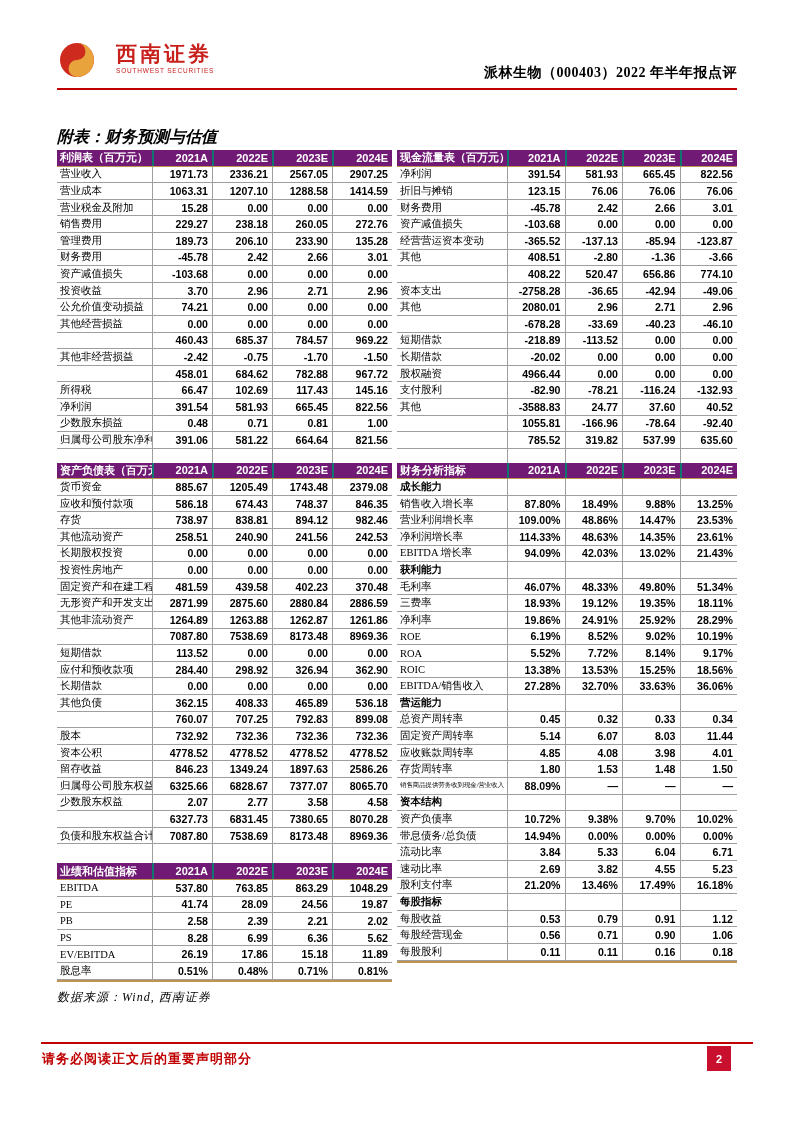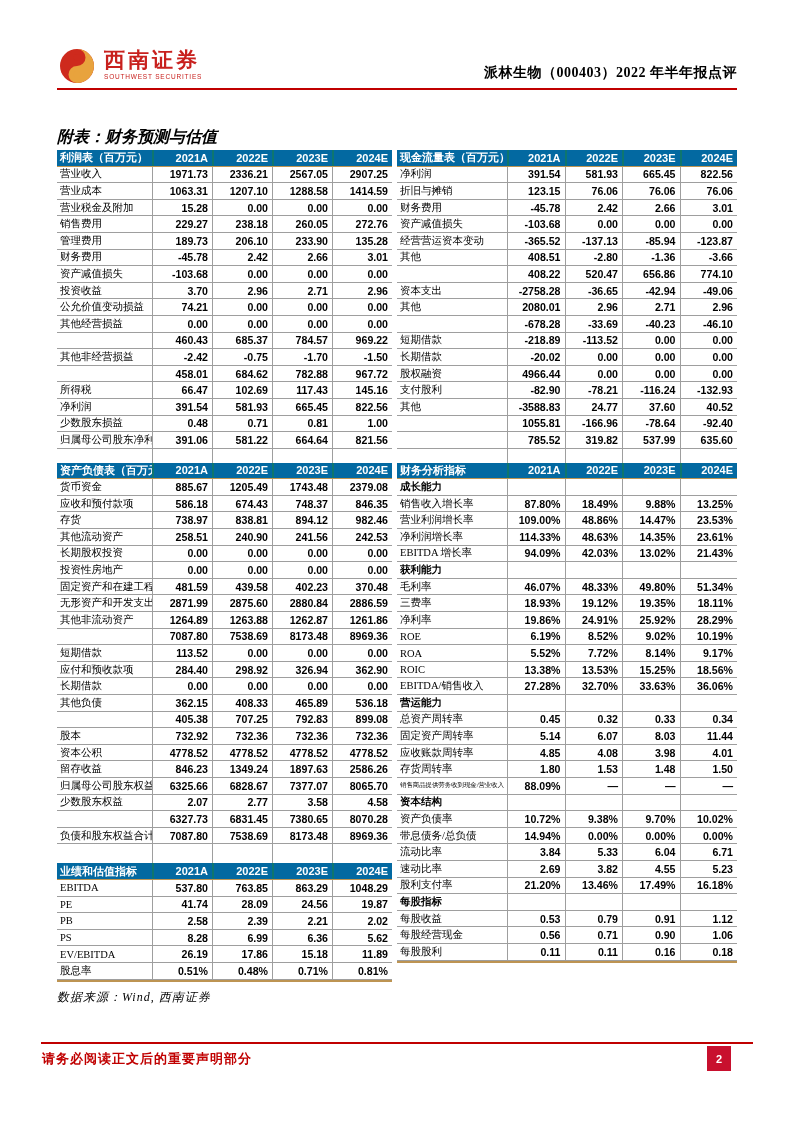--- a/index.html
+++ b/index.html
@@ -3,21 +3,21 @@
 <meta charset="utf-8">
 <style>
   html,body{margin:0;padding:0;}
   body{
     width:794px;height:1123px;background:#ffffff;position:relative;
     font-family:"Liberation Sans","DejaVu Sans",sans-serif;
     -webkit-font-smoothing:antialiased;overflow:hidden;
   }
   
   .doc-header{position:absolute;left:57px;right:57px;top:40px;height:48px;}
-  .logo{position:absolute;left:0;top:6px;display:flex;align-items:flex-start;gap:7px;}
+  .logo{position:absolute;left:0;top:0;display:flex;align-items:flex-start;gap:19px;}
   .logo-icon{width:40px;height:40px;flex:0 0 auto;}
   .logo-text-block{display:flex;flex-direction:column;margin-top:3px;}
   .logo-cn{font-family:"Liberation Serif","DejaVu Serif",serif;font-weight:bold;
     font-size:21px;color:#c8201d;letter-spacing:3px;line-height:1.1;}
   .logo-en{font-size:6.5px;color:#c8201d;letter-spacing:0.8px;margin-top:1px;}
   .doc-title{position:absolute;right:0;bottom:6px;font-family:"Liberation Serif","DejaVu Serif",serif;
     font-weight:bold;font-size:14px;color:#000;letter-spacing:0.5px;}
   .header-rule{position:absolute;left:57px;width:680px;top:88px;height:2px;background:#c00000;}
   
   .section-title{position:absolute;left:57px;top:127px;font-family:"Liberation Serif","DejaVu Serif",serif;
@@ -28,21 +28,21 @@
   .col-right{left:397px;width:340px;}
   .fin-table{display:block;}
   .fin-table.gold-end{border-bottom:2px solid #bd9452;}
   .tr{display:flex;align-items:stretch;height:16.6px;border-bottom:1px solid #9e9e9e;box-sizing:border-box;}
   .cell{display:flex;align-items:center;box-sizing:border-box;min-width:0;white-space:nowrap;overflow:hidden;}
   .cell.label{flex:0 0 95px;padding-left:3px;
     font-family:"Liberation Serif","DejaVu Serif",serif;font-size:10.5px;color:#000;}
   .col-right .cell.label{flex-basis:110px;}
   .cell.num{flex:1 1 0;justify-content:flex-end;padding-right:4px;
     font-size:10.6px;font-weight:bold;color:#000;border-left:1px solid #9e9e9e;}
-  .tr.hdr{background:#0369a1;border-bottom:1px solid #bd9452;}
+  .tr.hdr{background:#701a75;border-bottom:1px solid #bd9452;}
   .tr.hdr .cell.label{color:#fff;font-weight:bold;font-size:11px;}
   .tr.hdr .cell.num{color:#fff;font-weight:bold;font-size:11px;border-left:2px solid #0f766e;}
   .tr.bold .cell.label{font-weight:bold;margin-top:36px;}
   .tr.section .cell.label{font-weight:bold;}
   .tr.small .cell.label{font-size:6.4px;}
   .spacer{display:flex;box-sizing:border-box;}
   .spacer .sp{flex:1 1 0;border-left:1px solid #9e9e9e;}
   .spacer .sp.first{flex:0 0 95px;border-left:none;}
   .col-right .spacer .sp.first{flex-basis:110px;}
   .source-note{margin-top:7px;font-family:"Liberation Serif","DejaVu Serif",serif;
@@ -317,21 +317,21 @@
         </div>
         <div class="tr">
           <div class="cell label td">其他负债</div>
           <div class="cell num td">362.15</div>
           <div class="cell num td">408.33</div>
           <div class="cell num td">465.89</div>
           <div class="cell num td">536.18</div>
         </div>
         <div class="tr bold">
           <div class="cell label td">负债合计</div>
-          <div class="cell num td">405.38</div>
+          <div class="cell num td">760.07</div>
           <div class="cell num td">707.25</div>
           <div class="cell num td">792.83</div>
           <div class="cell num td">899.08</div>
         </div>
         <div class="tr">
           <div class="cell label td">股本</div>
           <div class="cell num td">732.92</div>
           <div class="cell num td">732.36</div>
           <div class="cell num td">732.36</div>
           <div class="cell num td">732.36</div>

